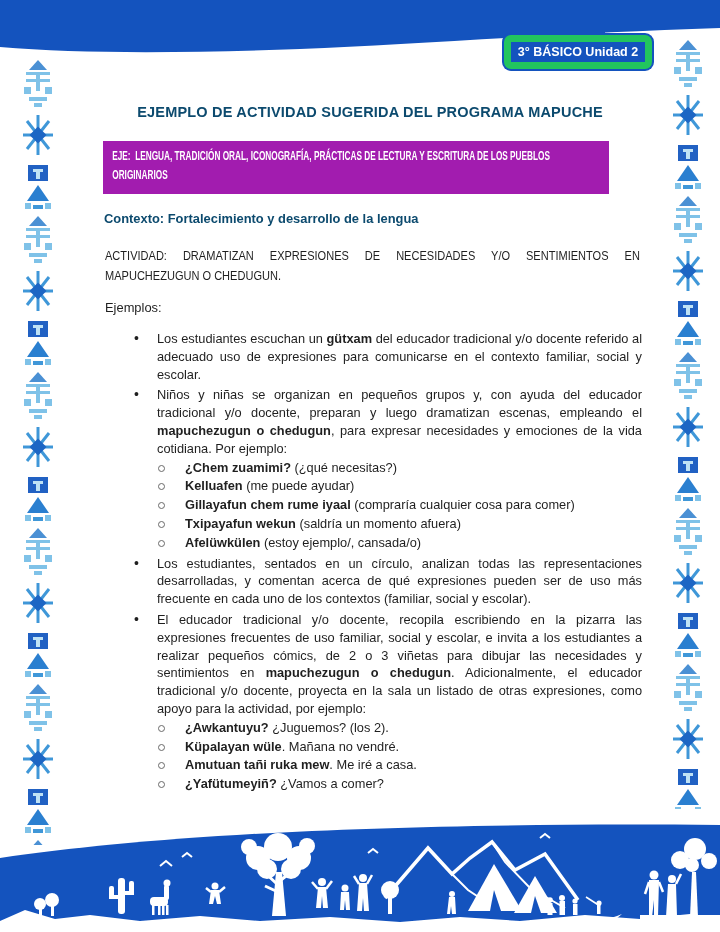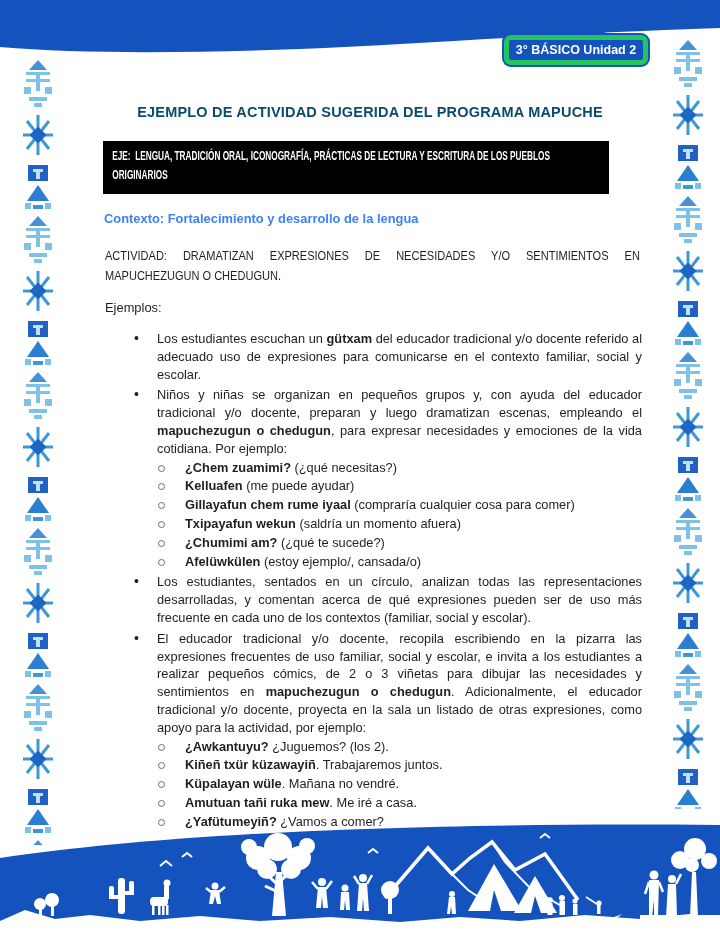--- a/index.html
+++ b/index.html
@@ -6,46 +6,46 @@
   .page {
     position:relative; width:720px; height:932px; margin:0 auto;
     background:#ffffff; overflow:hidden;
     font-family:"Liberation Sans", sans-serif; color:#1f1f1f;
   }
   
   .header-band { position:absolute; top:0; left:0; width:720px; height:60px; }
   .badge-tab { position:absolute; top:22px; left:590px; width:15px; height:18px; background:#1453be; }
   .unit-badge {
     position:absolute; top:35px; left:504px; width:134px; height:20px;
-    background:#1453be; border:5px solid #22c55e; border-radius:7px;
+    background:#1453be; border:7px solid #22c55e; border-radius:7px;
     box-shadow:0 0 0 2px #1453be;
     color:#ffffff; font-size:12.5px; font-weight:bold;
     display:flex; align-items:center; justify-content:center; white-space:nowrap;
   }
   
   .border-left  { position:absolute; top:57px;  left:21px;  }
   .border-right { position:absolute; top:37px;  left:671px; }
   
   .page-title {
     position:absolute; top:104px; left:90px; width:560px;
     text-align:center; font-size:14.5px; font-weight:bold; color:#0c4a6e;
     letter-spacing:0.2px;
   }
   .eje-banner {
     position:absolute; top:141px; left:103px; width:506px;
-    background:#000000; color:#ffffff; font-weight:bold;
+    background:#a21caf; color:#ffffff; font-weight:bold;
     padding:6px 0 8px 0; overflow:hidden;
   }
   .eje-banner-text {
     width:740px; transform:scaleX(0.66); transform-origin:left top;
     font-size:12.5px; line-height:1.55; padding-left:14px; white-space:pre-wrap;
   }
   .context-label {
     position:absolute; top:211px; left:104px; width:535px;
-    color:#3b82f6; font-weight:bold; font-size:12.9px;
+    color:#0c4a6e; font-weight:bold; font-size:12.9px;
   }
   .activity-title {
     position:absolute; top:246px; left:105px; width:535px; overflow:hidden;
   }
   .activity-title-text {
     width:630px; transform:scaleX(0.849); transform-origin:left top;
     font-size:13px; line-height:1.55; text-align:justify; color:#1f1f1f;
   }
   .examples-label { position:absolute; top:300px; left:105px; font-size:12.9px; }
   
@@ -155,26 +155,24 @@
 
   <div class="examples-label">Ejemplos:</div>
 
   <div class="activity-steps">
       <div class="bullet-item"><span>Los estudiantes escuchan un </span><b>gütxam</b><span> del educador tradicional y/o docente referido al adecuado uso de expresiones para comunicarse en el contexto familiar, social y escolar.</span></div>
       <div class="bullet-item"><span>Niños y niñas se organizan en pequeños grupos y, con ayuda del educador tradicional y/o docente, preparan y luego dramatizan escenas, empleando el </span><b>mapuchezugun o chedugun</b><span>, para expresar necesidades y emociones de la vida cotidiana. Por ejemplo:</span></div>
       <div class="sub-item"><b>¿Chem zuamimi?</b><span> (¿qué necesitas?)</span></div>
       <div class="sub-item"><b>Kelluafen</b><span> (me puede ayudar)</span></div>
       <div class="sub-item"><b>Gillayafun chem rume iyaal</b><span> (compraría cualquier cosa para comer)</span></div>
       <div class="sub-item"><b>Txipayafun wekun</b><span> (saldría un momento afuera)</span></div>
-      <div class="sub-item"><b>¿Chumimi am?</b><span> (¿qué te sucede?)</span></div>
       <div class="sub-item"><b>Afelüwkülen</b><span> (estoy ejemplo/, cansada/o)</span></div>
       <div class="bullet-item"><span>Los estudiantes, sentados en un círculo, analizan todas las representaciones desarrolladas, y comentan acerca de qué expresiones pueden ser de uso más frecuente en cada uno de los contextos (familiar, social y escolar).</span></div>
       <div class="bullet-item"><span>El educador tradicional y/o docente, recopila escribiendo en la pizarra las expresiones frecuentes de uso familiar, social y escolar, e invita a los estudiantes a realizar pequeños cómics, de 2 o 3 viñetas para dibujar las necesidades y sentimientos en </span><b>mapuchezugun o chedugun</b><span>. Adicionalmente, el educador tradicional y/o docente, proyecta en la sala un listado de otras expresiones, como apoyo para la actividad, por ejemplo:</span></div>
       <div class="sub-item"><b>¿Awkantuyu?</b><span> ¿Juguemos? (los 2).</span></div>
-      <div class="sub-item"><b>Kiñeñ txür küzawayiñ</b><span>. Trabajaremos juntos.</span></div>
       <div class="sub-item"><b>Küpalayan wüle</b><span>. Mañana no vendré.</span></div>
       <div class="sub-item"><b>Amutuan tañi ruka mew</b><span>. Me iré a casa.</span></div>
       <div class="sub-item"><b>¿Yafütumeyiñ?</b><span> ¿Vamos a comer?</span></div>
     </div>
 
   <svg class="footer-art" width="720" height="114" viewBox="0 0 720 114" aria-hidden="true">
     <path d="M0,40 C150,18 380,4 720,7 L720,114 L0,114 Z" fill="#1453be"></path>
     <g fill="#ffffff">
       <path d="M0,103 L25,92 L55,101 L90,97 L140,103 L200,98 L260,103 L330,99 L400,104 L460,99 L520,103 L585,97 L640,101 L690,96 L720,100 L720,114 L0,114 Z"></path>
       <g>

